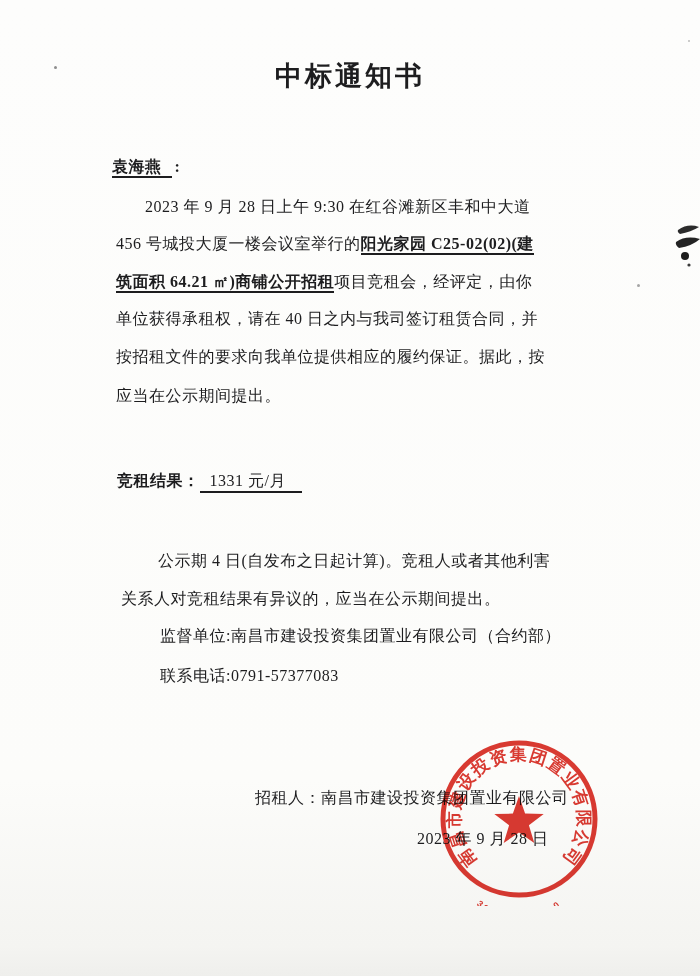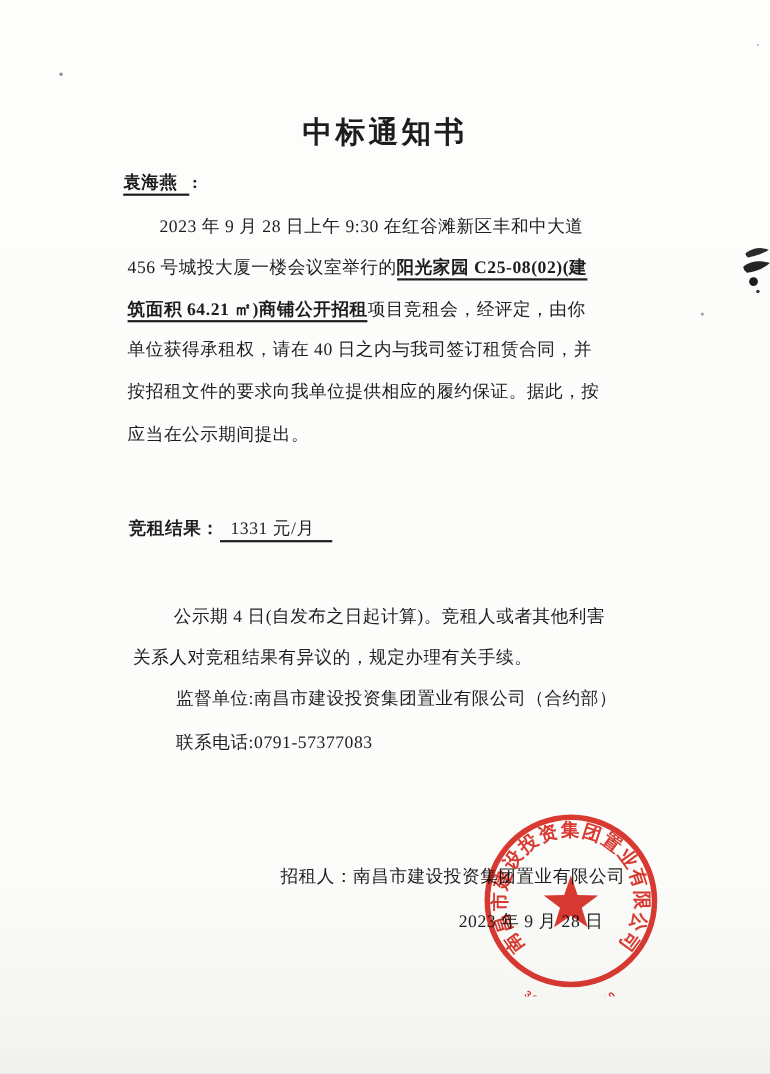--- a/index.html
+++ b/index.html
@@ -9,21 +9,21 @@
     background:linear-gradient(180deg,#fdfdfc 0%,#fcfcfa 80%,#f4f4f1 97%,#efefec 100%);
     overflow:hidden;
     font-family:"Liberation Serif","DejaVu Serif",serif;
     color:#1d1d1f;
   }
   .line{position:absolute;white-space:nowrap;font-size:16px;letter-spacing:0.5px;line-height:30px;}
   .b{font-weight:bold;}
   .u{border-bottom:2px solid #1d1d1f;padding-bottom:1px;}
   .title{
     position:absolute;top:58px;left:0;width:100%;
-    text-align:center;font-size:27px;font-weight:bold;letter-spacing:3px;margin-top:44px;
+    text-align:center;font-size:27px;font-weight:bold;letter-spacing:3px;
   }
   .result-value{
     border-bottom:2px solid #1d1d1f;
     padding:0 16px 2px 10px;
   }
   .stamp{
     position:absolute;left:434px;top:738px;
     mix-blend-mode:multiply;opacity:0.93;
   }
   .smudge{position:absolute;left:672px;top:222px;}
@@ -38,35 +38,35 @@
 <div class="page">
 
   <div class="title">中标通知书</div>
 
   <div class="line" style="left:112px;top:152px;">
     <span class="b u" style="padding-right:10px;">袁海燕</span><span class="b" style="margin-left:3px;">:</span>
   </div>
 
   <div class="line" style="left:145px;top:192px;">2023 年 9 月 28 日上午 9:30 在红谷滩新区丰和中大道</div>
   <div class="line" style="left:116px;top:229px;">
-    <span>456 号城投大厦一楼会议室举行的</span><span class="b u">阳光家园 C25-08(02)(建</span>
+    <span>456 号城投大厦一楼会议室举行的</span><span class="b u">阳光家园 C25-02(02)(建</span>
   </div>
   <div class="line" style="left:116px;top:267px;">
     <span class="b u">筑面积 64.21 ㎡)商铺公开招租</span><span>项目竞租会，经评定，由你</span>
   </div>
   <div class="line" style="left:116px;top:304px;">单位获得承租权，请在 40 日之内与我司签订租赁合同，并</div>
   <div class="line" style="left:116px;top:342px;">按招租文件的要求向我单位提供相应的履约保证。据此，按</div>
   <div class="line" style="left:116px;top:381px;">应当在公示期间提出。</div>
 
   <div class="line" style="left:117px;top:466px;">
     <span class="b">竞租结果：</span><span class="result-value">1331 元/月</span>
   </div>
 
   <div class="line" style="left:158px;top:546px;">公示期 4 日(自发布之日起计算)。竞租人或者其他利害</div>
-  <div class="line" style="left:121px;top:584px;">关系人对竞租结果有异议的，规定办理有关手续。</div>
+  <div class="line" style="left:121px;top:584px;">关系人对竞租结果有异议的，应当在公示期间提出。</div>
   <div class="line" style="left:160px;top:621px;text-align:right;">监督单位:南昌市建设投资集团置业有限公司（合约部）</div>
   <div class="line" style="left:160px;top:661px;">联系电话:0791-57377083</div>
 
   <div class="line" style="left:255px;top:783px;">招租人：南昌市建设投资集团置业有限公司</div>
   <div class="line" style="left:417px;top:824px;">2023 年 9 月 28 日</div>
 
   <svg class="stamp" width="172" height="168" viewBox="0 0 172 168">
     <defs>
       <path id="arcCompany" d="M 43.3 122.7 A 59 59 0 1 1 126.7 122.7" fill="none"></path>
       <path id="arcSerial" d="M 20.2 122.8 A 65 65 0 0 0 149.8 122.8" fill="none"></path>

